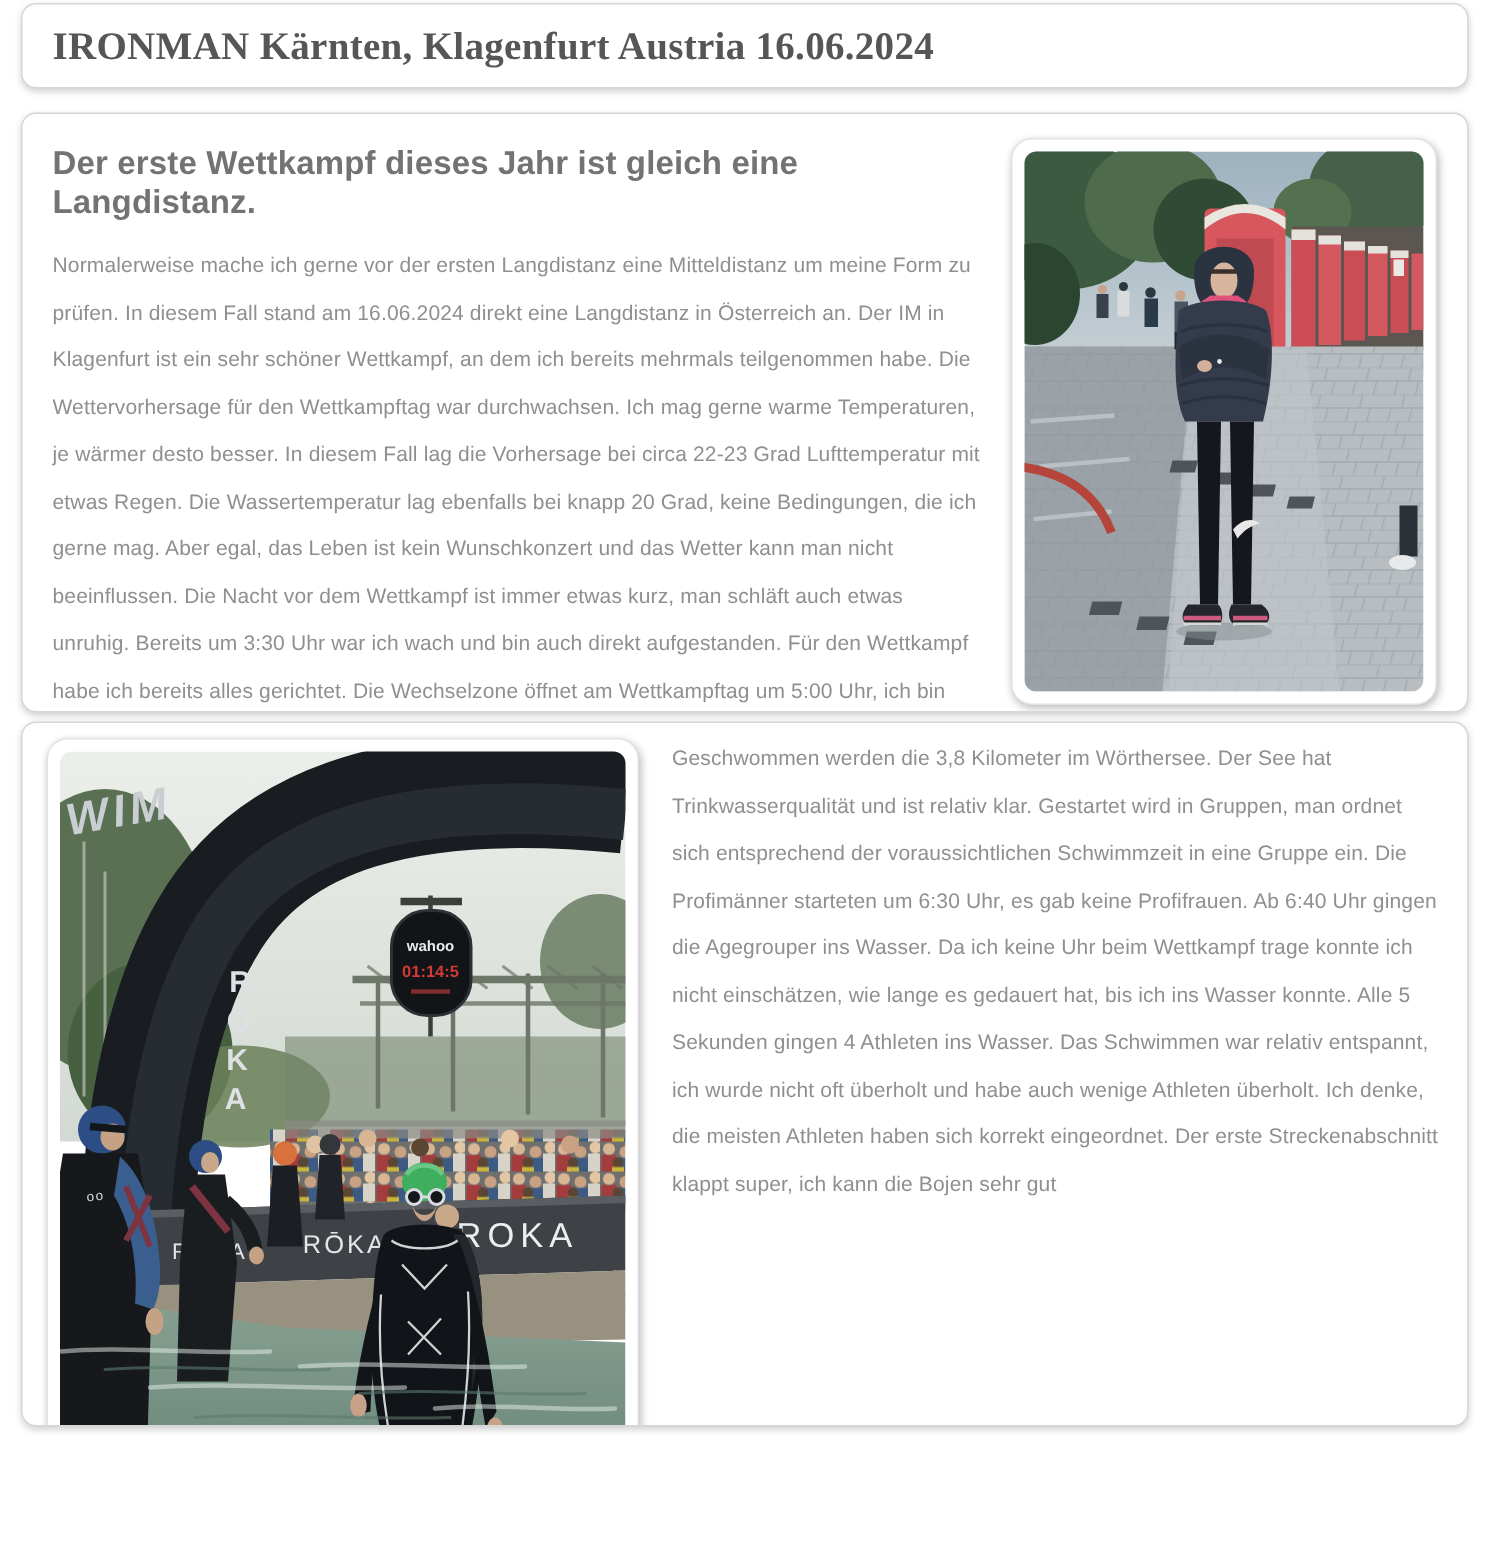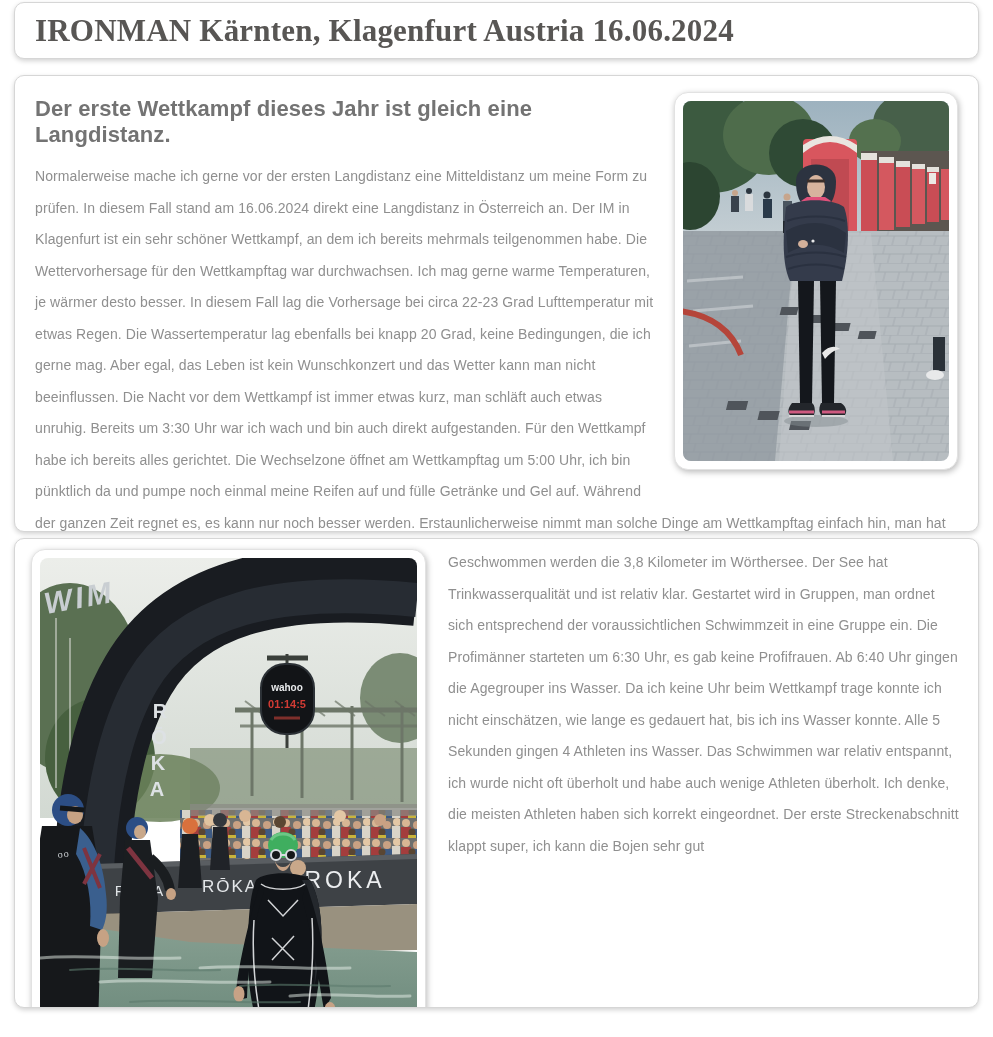--- a/index.html
+++ b/index.html
@@ -7,24 +7,24 @@
     width:993px;height:1037px;overflow:hidden;background:#ffffff;
     font-family:"Liberation Sans",sans-serif;
   }
   .card{
     margin:0 14px;background:#fff;border:1px solid #d6d6d6;border-radius:10px;
     box-shadow:0 2px 5px rgba(0,0,0,.18);box-sizing:border-box;
   }
   .title-card{margin-top:2px;height:57px;padding:12px 20px;}
   h1{
     margin:0;font-family:"Liberation Serif",serif;font-weight:bold;
-    font-size:31px;line-height:32px;color:#585654;letter-spacing:.2px;
+    font-size:26px;line-height:32px;color:#585654;letter-spacing:.2px;
   }
   .section-card{margin-top:16px;padding:14px 20px;overflow:hidden;}
-  #intro-card{height:457px;}
+  #intro-card{height:400px;}
   #swim-card{margin-top:6px;height:470px;padding:8px 16px;}
   h2{margin:6px 0 13px;font-size:22px;font-weight:bold;color:#737373;letter-spacing:.1px;}
   p.body{font-size:14px;line-height:31.5px;color:#8f8f8f;margin:0;letter-spacing:.1px;}
   .photo-frame{
     background:#fff;border:1px solid #e2e2e2;border-radius:14px;padding:8px;
     box-shadow:1px 2px 6px rgba(0,0,0,.28);
   }
   .float-right{float:right;margin:2px 0 10px 18px;}
   .float-left{float:left;margin:2px 22px 8px 0;}
   .ph{display:block;border-radius:8px;overflow:hidden;}

